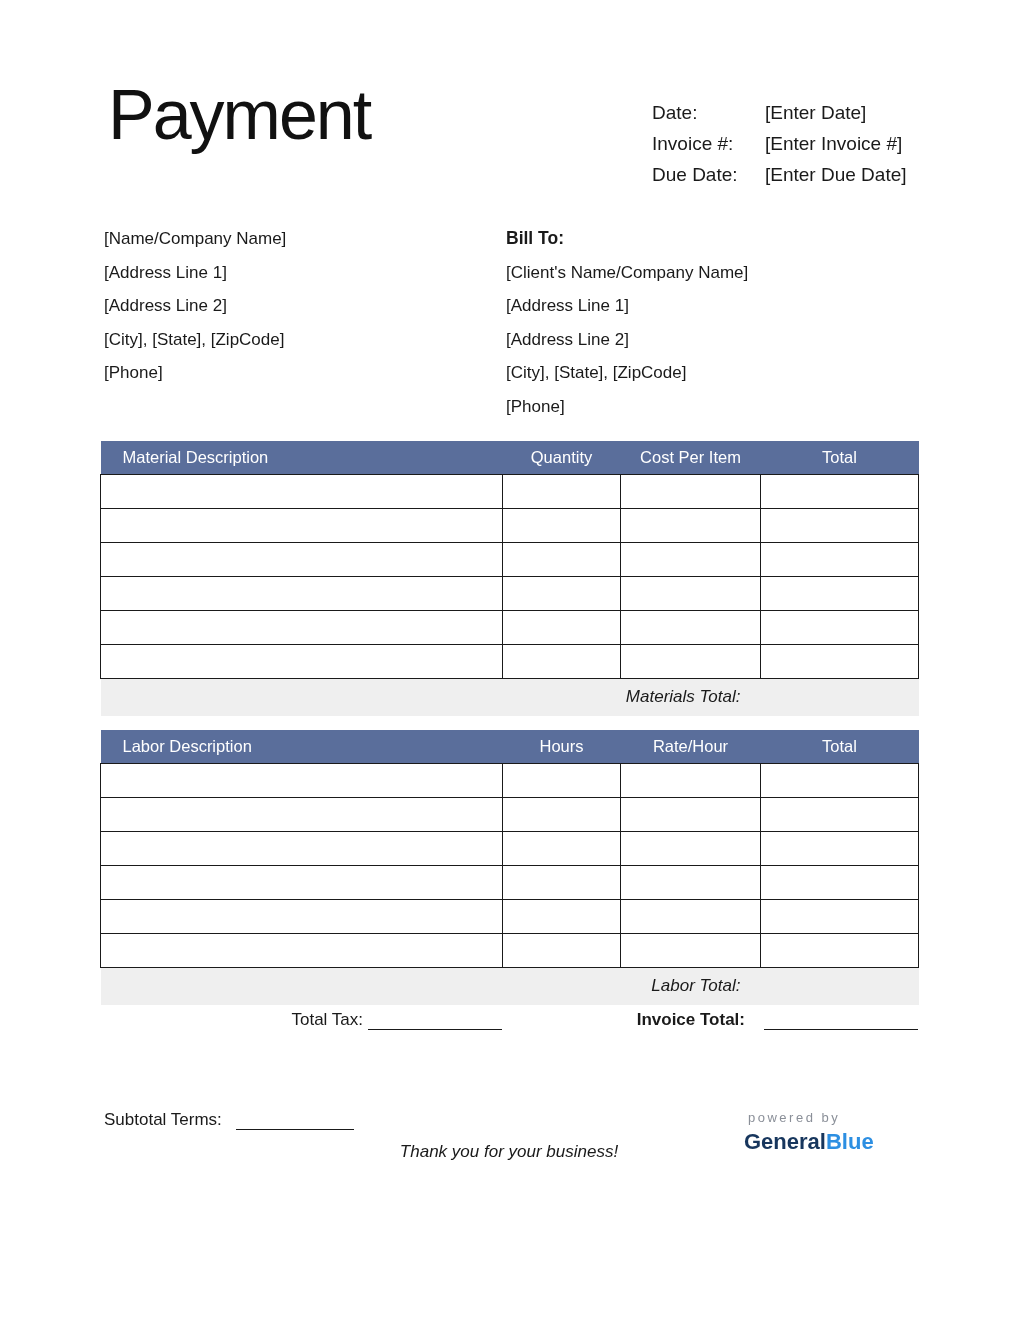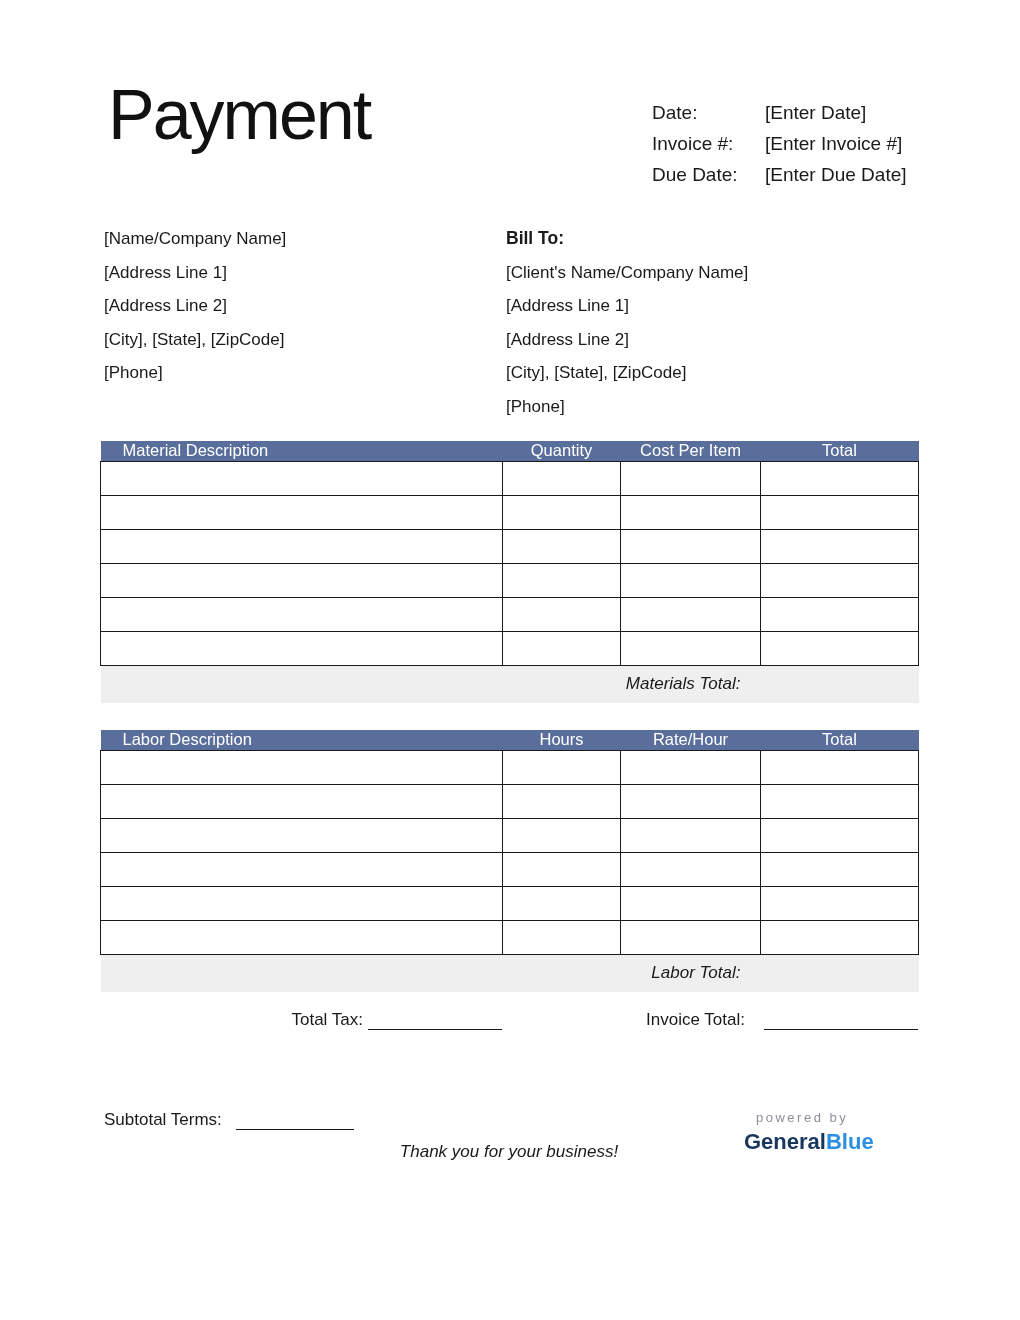--- a/index.html
+++ b/index.html
@@ -35,21 +35,21 @@
   table.items {
     position:absolute; left:100px; width:818px;
     border-collapse:collapse; table-layout:fixed;
     font-size:17px;
   }
   table.items.materials { top:441px; }
   table.items.labor { top:730px; }
   table.items thead th {
     background:var(--header-bg, #5a6e9b);
     color:#ffffff; font-weight:400; font-size:16.5px;
-    height:20px; text-align:center;
+    height:33px; text-align:center;
   }
   table.items thead th.desc { text-align:left; padding-left:22px; }
   table.items tbody td {
     border:1px solid #1a1a1a;
     height:34px; background:#ffffff;
   }
   table.items tr.total-row td {
     background:var(--footer-bg, #efefef);
     border:none; height:38px;
     font-style:italic; font-size:17px; color:#1a1a1a;
@@ -58,40 +58,40 @@
     text-align:right; padding-right:20px;
   }
 
   .totals {
     position:absolute; left:100px; top:1008px; width:818px;
     font-size:17px;
   }
   .tot-row { display:flex; align-items:flex-end; margin-bottom:12px; height:22px; }
   .tot-label-left { width:263px; text-align:right; }
   .tot-label-right { flex:1; text-align:right; }
-  .tot-label-right.bold { font-weight:400; }
+  .tot-label-right.bold { font-weight:700; }
   .blank { border-bottom:1.5px solid #1a1a1a; height:3px; display:inline-block; }
   .blank.w134 { width:134px; margin-left:5px; }
   .blank.w154 { width:154px; margin-left:19px; }
 
   .payment {
     position:absolute; left:104px; top:1106px;
     display:flex; align-items:flex-end; font-size:17px; height:24px;
   }
   .payment .blank.w118 { width:118px; margin-left:14px; }
 
   .thankyou {
     position:absolute; left:100px; top:1142px; width:818px;
     text-align:center; font-style:italic; font-size:17px;
   }
 
   .brand { position:absolute; left:744px; top:1110px; }
   .powered-by {
     font-size:13px; letter-spacing:2.5px; color:#8a8f98;
-    display:block; margin-left:12px;
+    display:block; margin-left:4px;
   }
   .logo { font-size:22px; font-weight:700; line-height:30px; margin-top:2px; }
   .logo .general { color:var(--brand-navy, #17365d); }
   .logo .blue { color:var(--brand-blue, #2d8fe2); }
 </style>
 </head>
 <body>
 
 <h1 class="title">Payment</h1>
 

